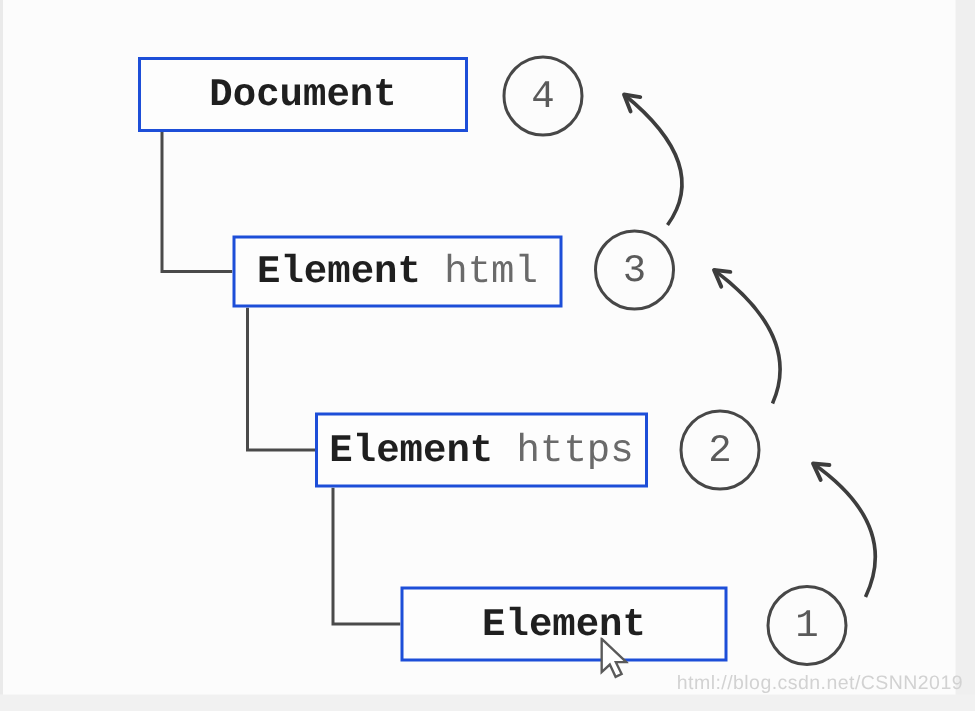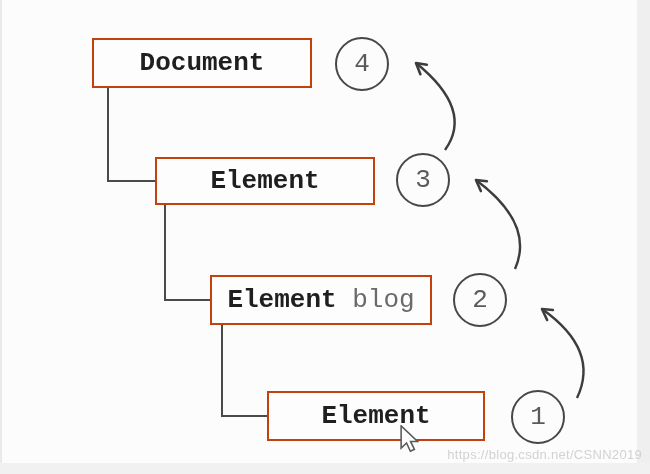--- a/index.html
+++ b/index.html
@@ -10,21 +10,21 @@
     overflow:hidden;
     font-family:"Liberation Mono","DejaVu Sans Mono",monospace;
   }
   .left-edge{position:absolute;left:0;top:0;width:2px;height:474px;background:#eaeaea;}
   .right-gutter{position:absolute;left:637px;top:0;width:13px;height:474px;background:#efefef;}
   .bottom-gutter{position:absolute;left:0;top:463px;width:650px;height:11px;background:#f1f1f1;}
   svg.layer{position:absolute;left:0;top:0;pointer-events:none;}
   .node{
     position:absolute;
     background:#fdfdfd;
-    border:2px solid #c2410c;
+    border:2px solid #1d4ed8;
     display:flex;align-items:center;justify-content:center;
     white-space:pre;
     font-size:26px;
     box-sizing:border-box;
   }
   .node .bold{font-weight:bold;color:#1f1f1f;}
   .node .tag{color:#6a6a6a;}
   .node .tag:not(:empty){margin-left:1ch;}
   .badge{
     position:absolute;width:54px;height:54px;box-sizing:border-box;
@@ -69,24 +69,24 @@
 
     <path d="M 445,150 Q 474,110 416,63" fill="none" stroke="#3d3d3d" stroke-width="2.4" marker-end="url(#ah)"></path>
     <path d="M 515,269 Q 535,224 476,180" fill="none" stroke="#3d3d3d" stroke-width="2.4" marker-end="url(#ah)"></path>
     <path d="M 577,398 Q 600,350 542,309" fill="none" stroke="#3d3d3d" stroke-width="2.4" marker-end="url(#ah)"></path>
   </svg>
 
   <div class="node" id="node-document">
     <span class="bold">Document</span><span class="tag"></span>
   </div>
   <div class="node" id="node-html">
-    <span class="bold">Element</span>
+    <span class="bold">Element</span><span class="tag">html</span>
   </div>
   <div class="node" id="node-body">
-    <span class="bold">Element</span><span class="tag">blog</span>
+    <span class="bold">Element</span><span class="tag">https</span>
   </div>
   <div class="node" id="node-div">
     <span class="bold">Element</span>
   </div>
 
   <div class="badge" id="badge-4">
     <span>4</span>
   </div>
   <div class="badge" id="badge-3">
     <span>3</span>
@@ -95,15 +95,15 @@
     <span>2</span>
   </div>
   <div class="badge" id="badge-1">
     <span>1</span>
   </div>
 
   <svg class="cursor" width="20" height="28" viewBox="0 0 11 16">
     <path d="M1,0.5 L1,13.2 L4.1,10.3 L6.3,15 L8.6,13.9 L6.4,9.4 L10.4,9.4 Z" fill="#ffffff" stroke="#5a5a5a" stroke-width="0.9"></path>
   </svg>
 
-  <div class="watermark">https://blog.csdn.net/CSNN2019</div>
+  <div class="watermark">html://blog.csdn.net/CSNN2019</div>
 
 </div>
 
 </body></html>

